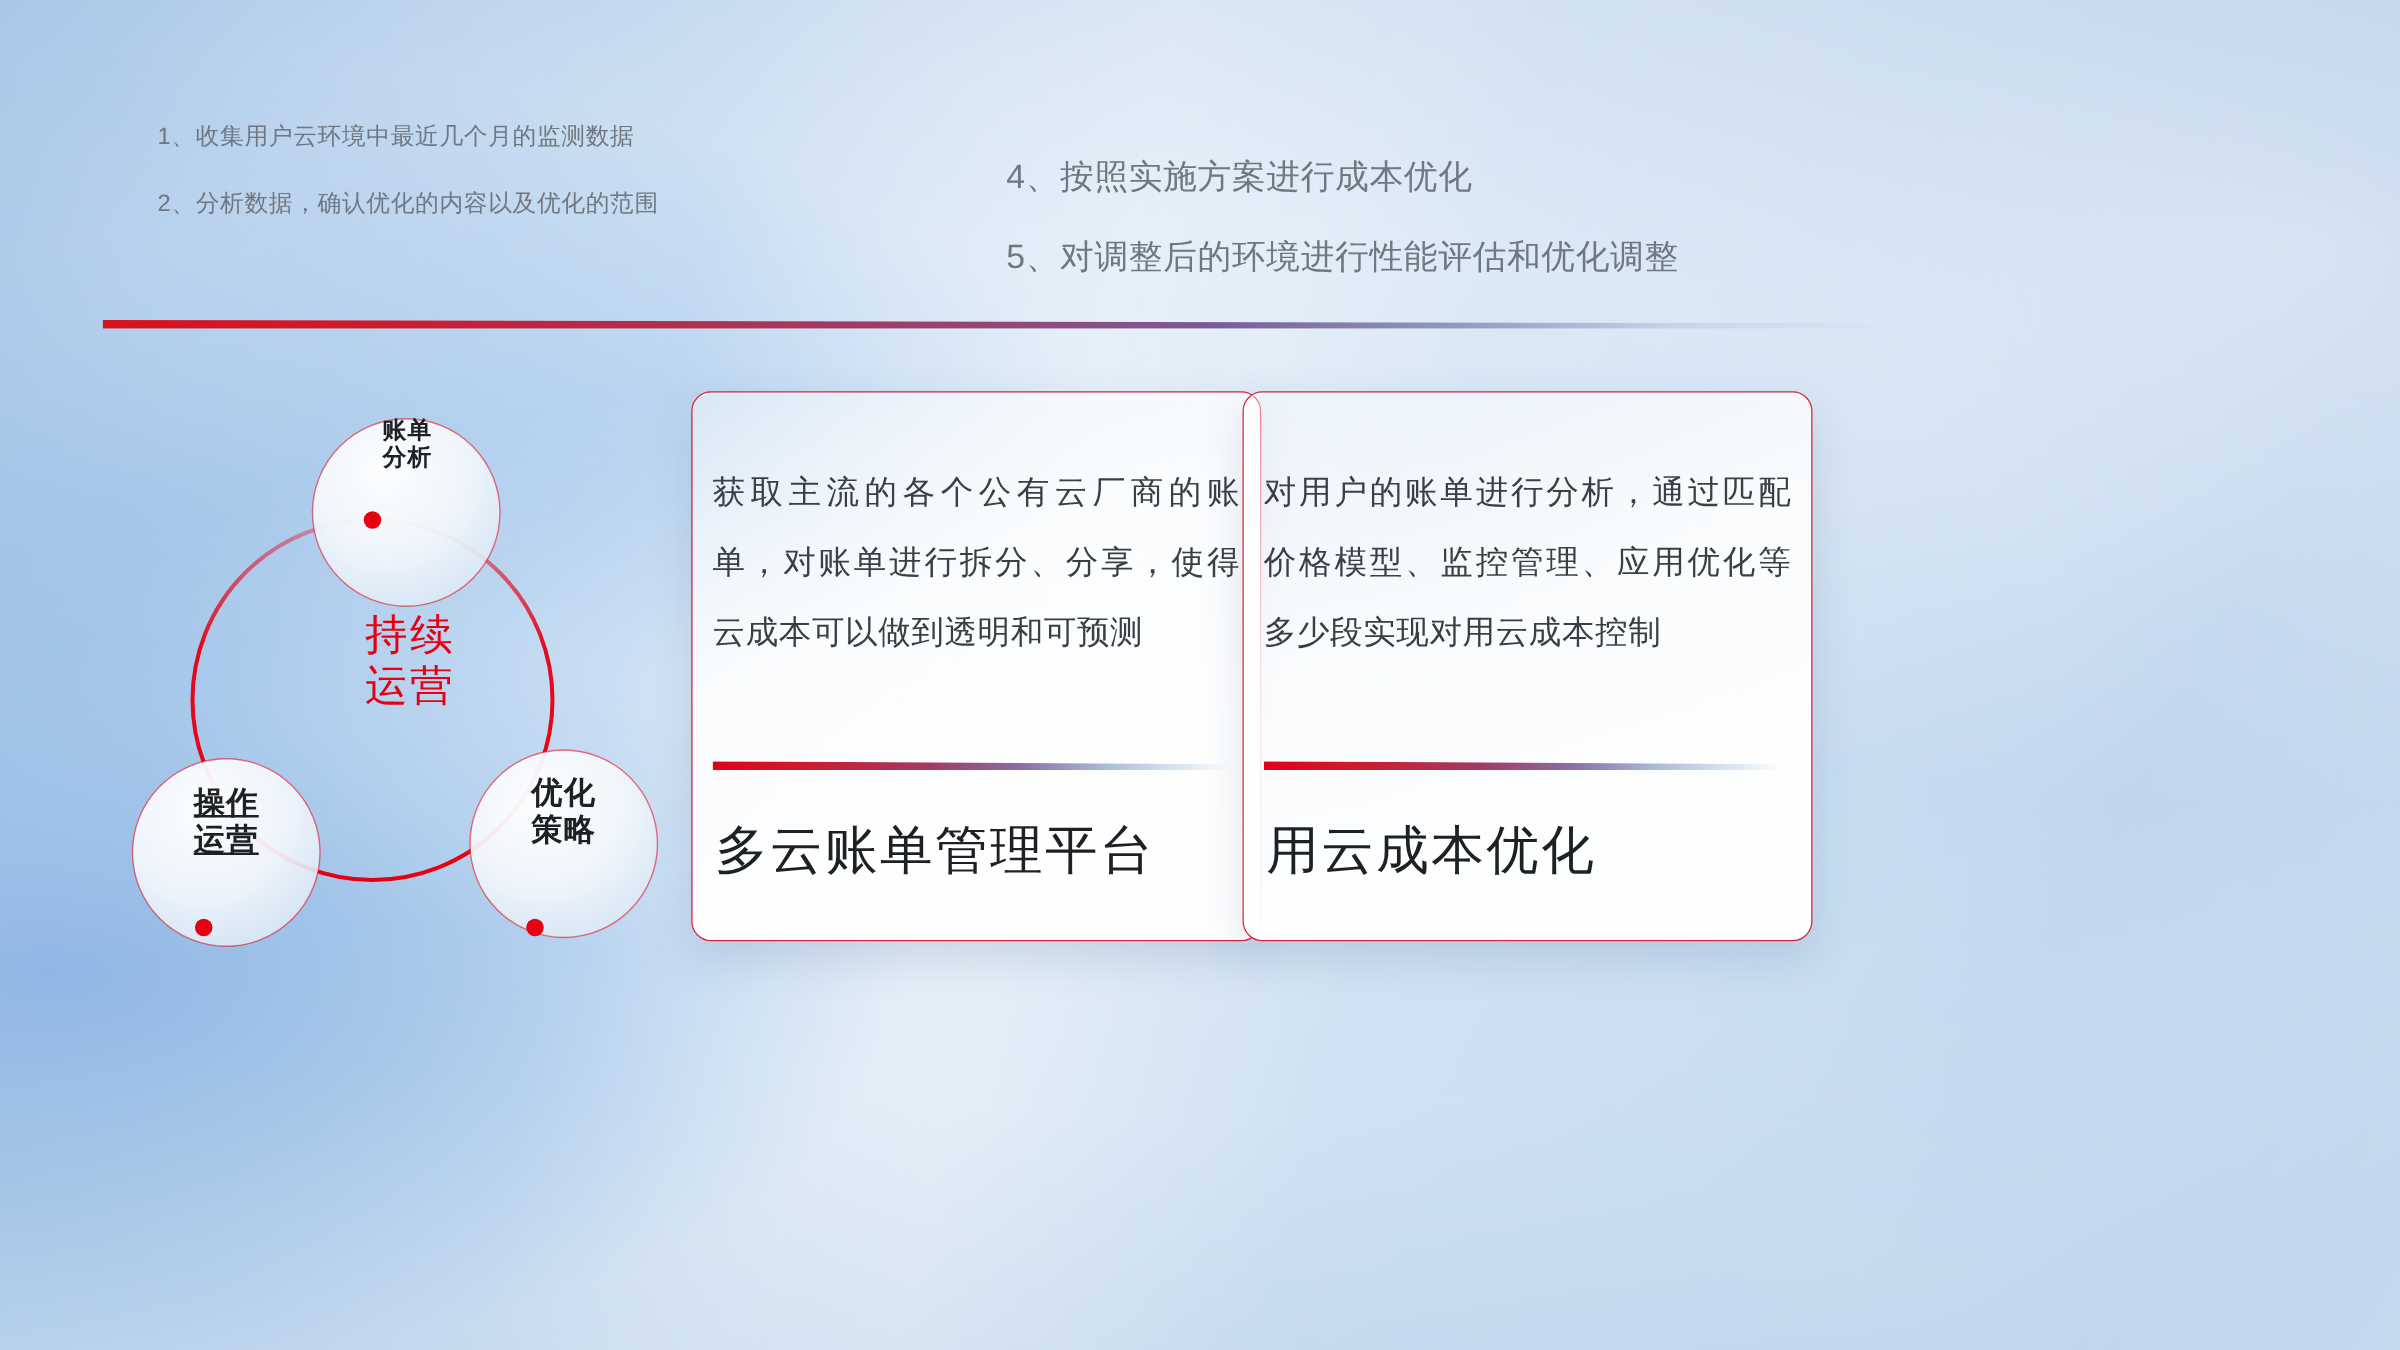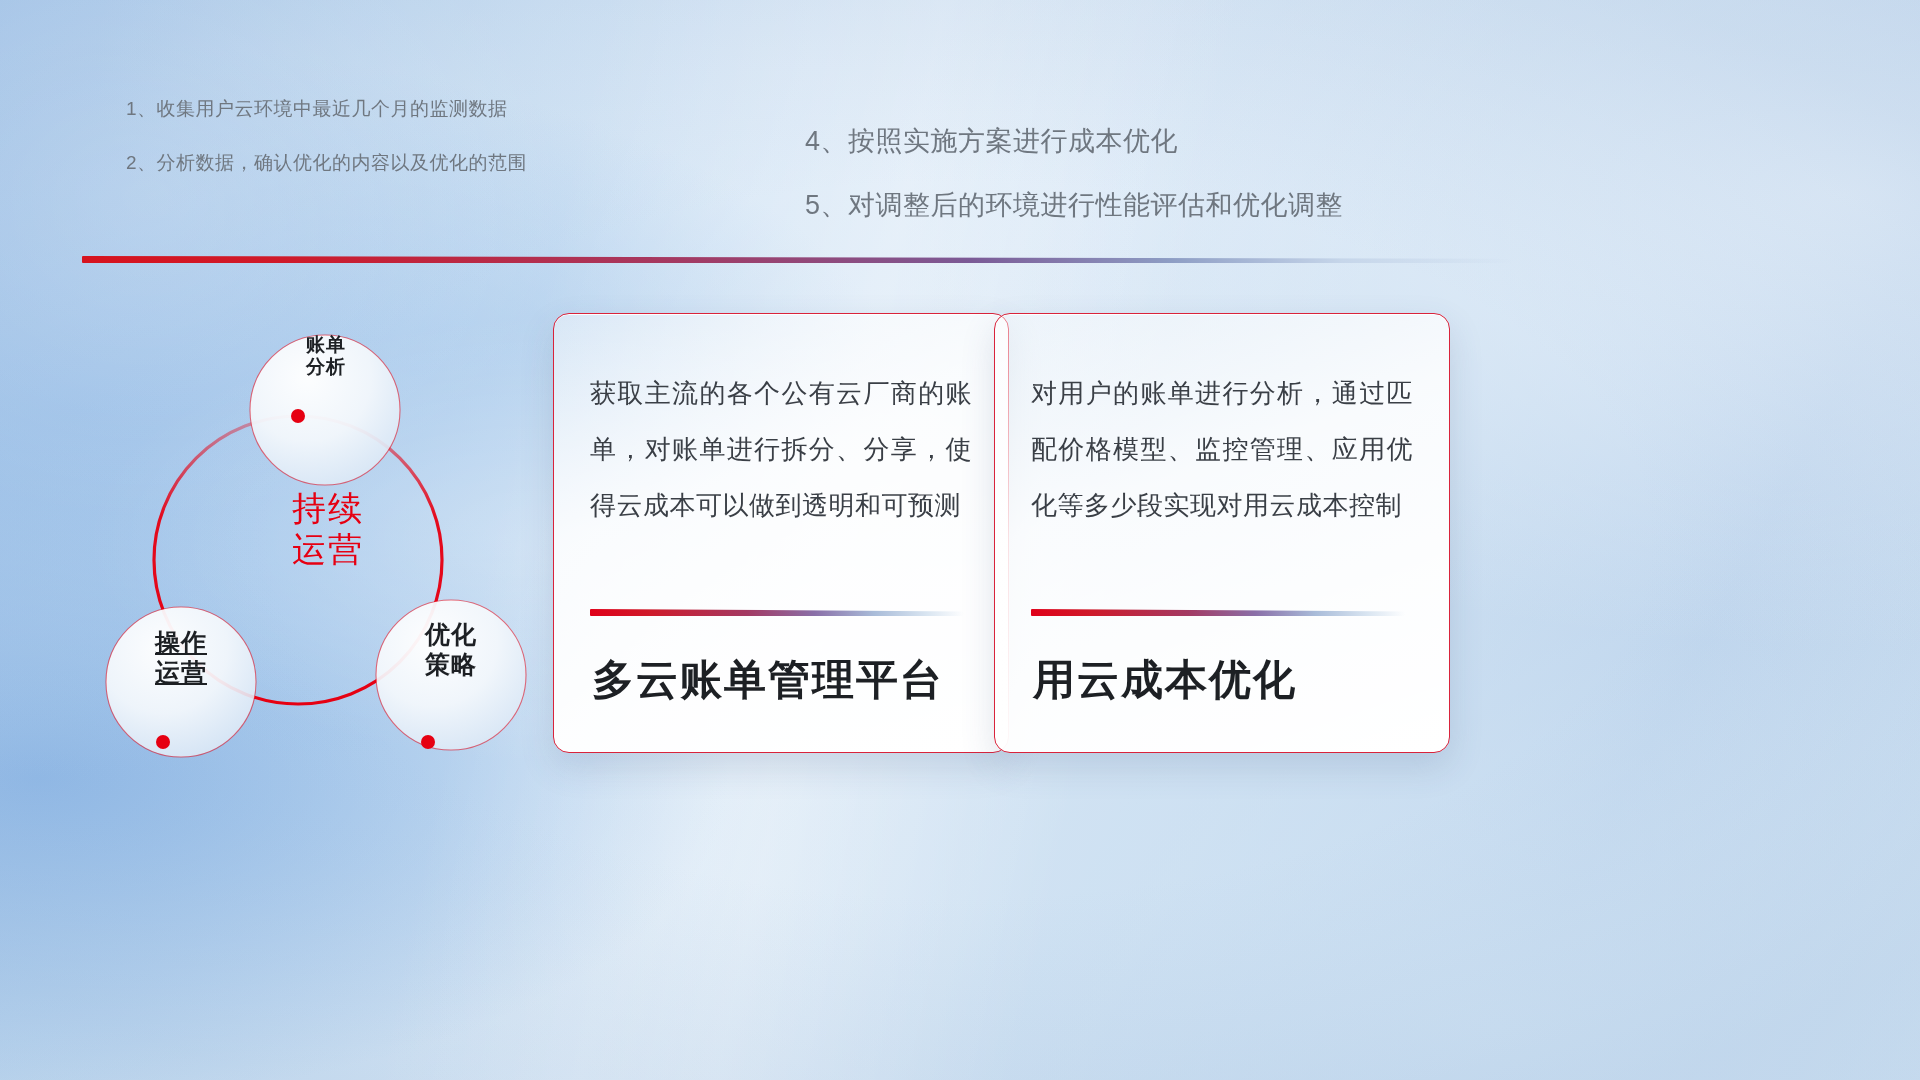--- a/index.html
+++ b/index.html
@@ -69,21 +69,21 @@
   }
 
   
   .card {
     position:absolute; z-index:4;
     border:1px solid #d9233b;
     border-radius:16px;
     background:
       linear-gradient(160deg, rgba(255,255,255,.40) 0%, rgba(255,255,255,.86) 38%, rgba(255,255,255,.96) 70%, #ffffff 100%);
     box-shadow:0 14px 34px rgba(60,90,130,.16), inset 0 1px 0 rgba(255,255,255,.9);
-    padding:0 36px;
+    padding:0 16px;
     display:flex; flex-direction:column;
     overflow:hidden;
   }
   #card-1 { left:553px;  top:313px; width:456px; height:440px; }
   #card-2 { left:994px; top:313px; width:456px; height:440px; }
 
   .card-body {
     margin-top:52px;
     font-size:26px; line-height:2.15;
     color:#3a3f46; text-align:justify; text-align-last:left;
@@ -92,21 +92,21 @@
   }
   .card-rule {
     margin-top:auto;
     height:7px; width:calc(100% - 8px);
     background:linear-gradient(90deg,#e00019 0%,#cf1a2a 16%,#a33a63 42%,#8a6fa8 60%,#a9bcd9 76%,#d9e5f1 90%,rgba(226,236,246,0) 100%);
     clip-path:polygon(0 0, 100% 34%, 100% 100%, 0 100%);
     border-radius:1px;
   }
   .card-title {
     margin:36px 0 44px 2px;
-    font-size:42px; font-weight:700; color:#1d2024; letter-spacing:2px;
+    font-size:42px; font-weight:400; color:#1d2024; letter-spacing:2px;
     white-space:nowrap;
   }
 </style>
 </head>
 <body>
 
 <div id="bg">
   <div class="bg-layer bg-base"></div>
   <div class="bg-layer bg-sheen"></div>
   <div class="bg-layer bg-vig"></div>

